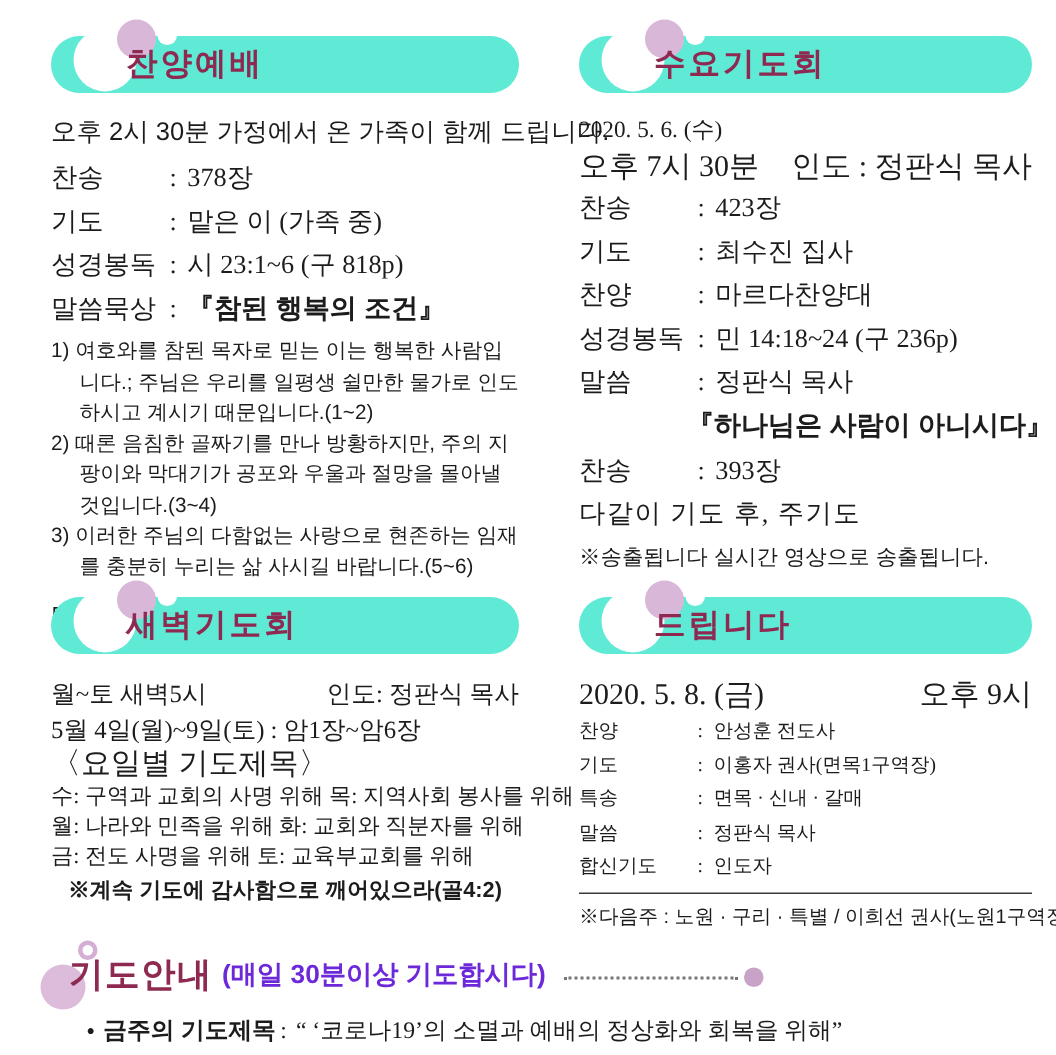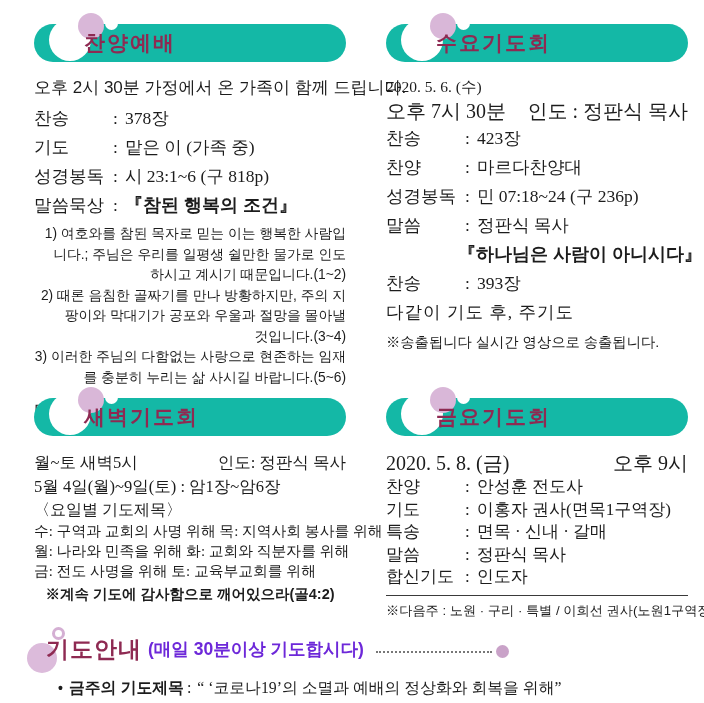--- a/index.html
+++ b/index.html
@@ -15,21 +15,21 @@
     grid-template-columns: 312px 302px;
     grid-template-rows: 374px auto;
     column-gap: 40px;
     padding: 24px 14px 0 34px;
   }
 
   
   .pill {
     position: relative;
     height: 38px;
-    background: #14b8a6;
+    background: #5eead4;
     border-radius: 19px;
     margin-bottom: 14px;
   }
   .pill-white {
     position: absolute; left: 15px; top: -5px;
     width: 42px; height: 42px; border-radius: 50%;
     background: #ffffff;
   }
   .pill-bump {
     position: absolute; left: 44px; top: -11px;
@@ -68,42 +68,42 @@
   }
   .meditation-title, .sermon-title {
     font-family: "Liberation Sans", sans-serif;
     font-weight: bold; font-size: 18px;
   }
   .sermon-title-line { margin-left: 72px; line-height: 29px; white-space: nowrap; }
   .notes {
     font-family: "Liberation Sans", sans-serif;
     font-size: 13.8px; line-height: 20.5px; margin-top: 4px;
   }
-  .note-item { padding-left: 19px; text-indent: -19px; text-align: right; }
+  .note-item { padding-left: 19px; text-indent: -19px; }
   .closing-line { font-size: 17.5px; line-height: 29px; margin-top: 8px; letter-spacing: 1px; }
   .date-line { font-size: 15.5px; line-height: 22px; }
   .split-line { display: flex; justify-content: space-between; font-size: 20px; line-height: 26px; }
   .small-note {
     font-family: "Liberation Sans", sans-serif;
     font-size: 14.3px; line-height: 22px; margin-top: 4px; white-space: nowrap;
   }
 
   
   .dawn-line { font-size: 16.5px; line-height: 23px; white-space: nowrap; }
   .dawn-split { display: flex; justify-content: space-between; font-size: 16.5px; line-height: 25px; }
-  .subheading { font-size: 16px; line-height: 23px; }
+  .subheading { font-size: 20px; line-height: 23px; }
   .day-topic { font-size: 14.8px; line-height: 20px; white-space: nowrap; }
   .dawn-note {
     font-family: "Liberation Sans", sans-serif;
     font-weight: bold; font-size: 14.5px; line-height: 21px;
     text-align: center; margin-top: 3px; white-space: nowrap;
   }
 
   
-  .friday .prog-row { line-height: 22.5px; font-size: 17px; }
+  .friday .prog-row { line-height: 22.5px; font-size: 13px; }
   .friday-note {
     font-family: "Liberation Sans", sans-serif;
     font-size: 13.2px; line-height: 19px;
     border-top: 1.5px solid #3a3a3a;
     margin-top: 6px; padding-top: 5px; white-space: nowrap;
   }
 
   
   .guide { margin: 14px 14px 0 34px; }
   .guide-header { display: flex; align-items: center; position: relative; padding-left: 12px; }
@@ -189,24 +189,27 @@
     </div>
     <div class="date-line">2020. 5. 6. (수)</div>
     <div class="split-line">
       <span>오후 7시 30분</span>
       <span>인도 : 정판식 목사</span>
     </div>
     <div class="prog-row">
       <span class="row-label">찬송</span><span class="row-colon">:</span><span>423장</span>
     </div>
     <div class="prog-row">
+      <span class="row-label">기도</span><span class="row-colon">:</span><span>최수진 집사</span>
+    </div>
+    <div class="prog-row">
       <span class="row-label">찬양</span><span class="row-colon">:</span><span>마르다찬양대</span>
     </div>
     <div class="prog-row">
-      <span class="row-label">성경봉독</span><span class="row-colon">:</span><span>민 07:18~24 (구 236p)</span>
+      <span class="row-label">성경봉독</span><span class="row-colon">:</span><span>민 14:18~24 (구 236p)</span>
     </div>
     <div class="prog-row">
       <span class="row-label">말씀</span><span class="row-colon">:</span><span>정판식 목사</span>
     </div>
     <div class="sermon-title-line">
       <span class="sermon-title">『하나님은 사람이 아니시다』</span>
     </div>
     <div class="prog-row">
       <span class="row-label">찬송</span><span class="row-colon">:</span><span>393장</span>
     </div>
@@ -231,21 +234,21 @@
     <div class="day-topic">월: 나라와 민족을 위해  화: 교회와 직분자를 위해</div>
     <div class="day-topic">금: 전도 사명을 위해  토: 교육부교회를 위해</div>
     <div class="dawn-note">※계속 기도에 감사함으로 깨어있으라(골4:2)</div>
   </section>
 
   <section class="friday">
     <div class="pill">
       <span class="pill-white"></span>
       <span class="pill-bump"></span>
       <span class="pill-dot"></span>
-      <span class="pill-title">금요기도회</span>
+      <span class="pill-title">드립니다</span>
     </div>
     <div class="split-line">
       <span>2020. 5. 8. (금)</span>
       <span>오후 9시</span>
     </div>
     <div class="prog-row">
       <span class="row-label">찬양</span><span class="row-colon">:</span><span>안성훈 전도사</span>
     </div>
     <div class="prog-row">
       <span class="row-label">기도</span><span class="row-colon">:</span><span>이홍자 권사(면목1구역장)</span>

